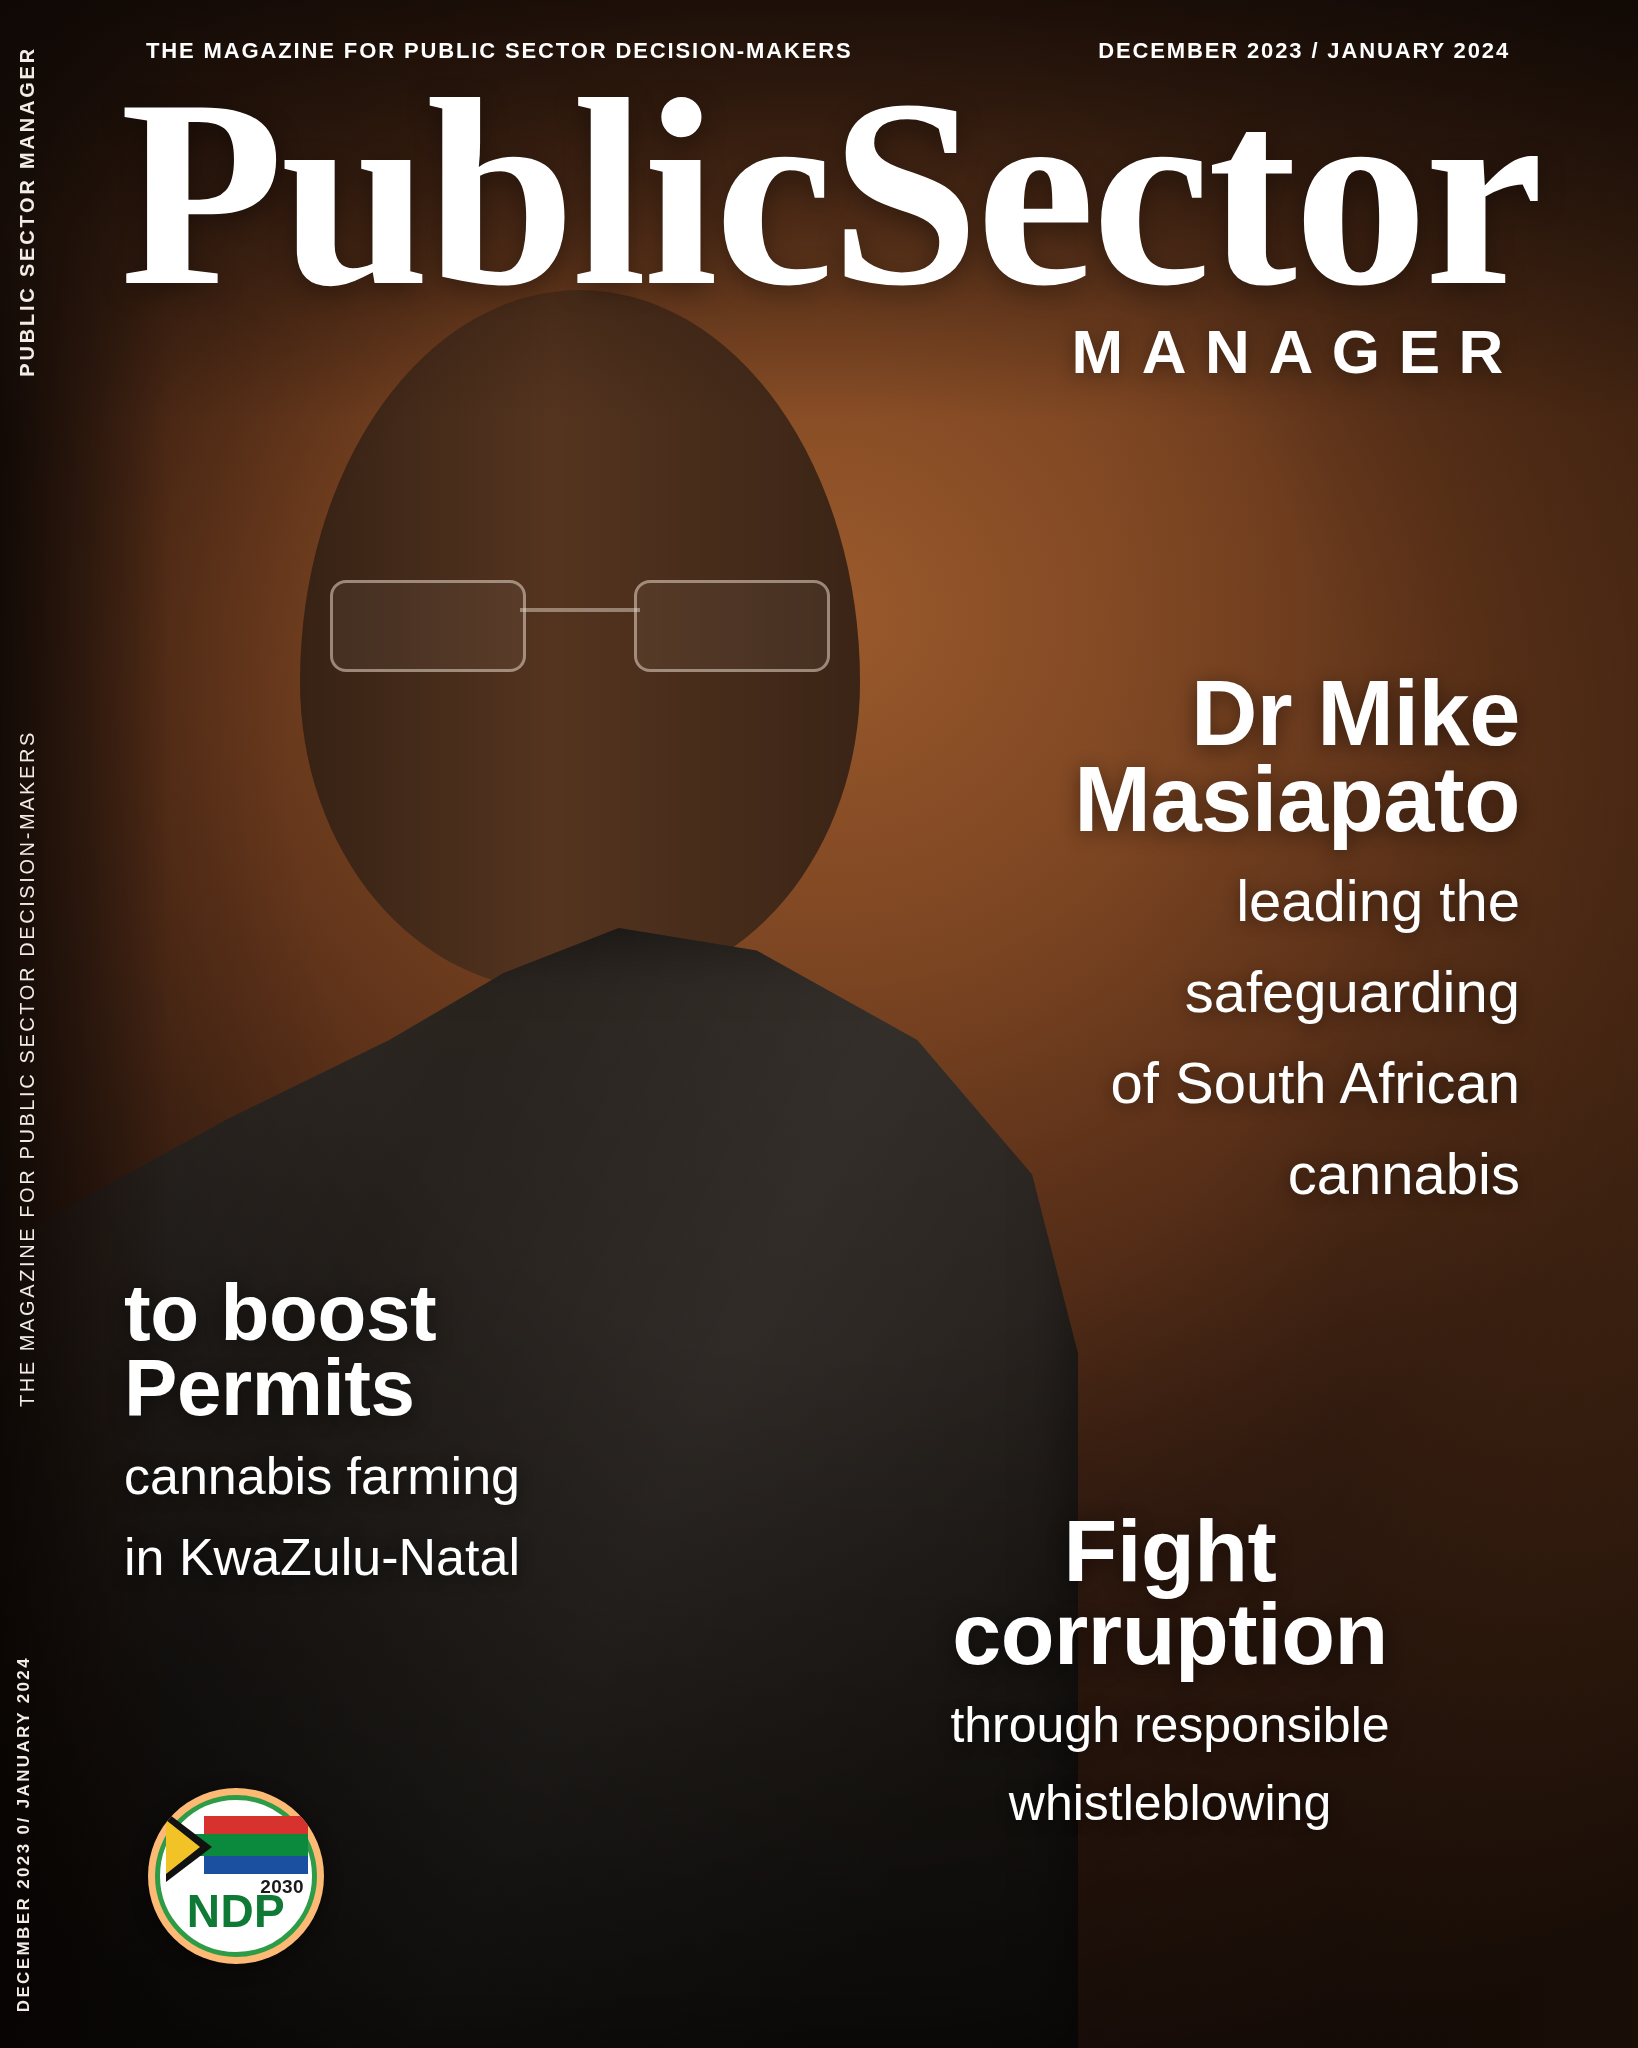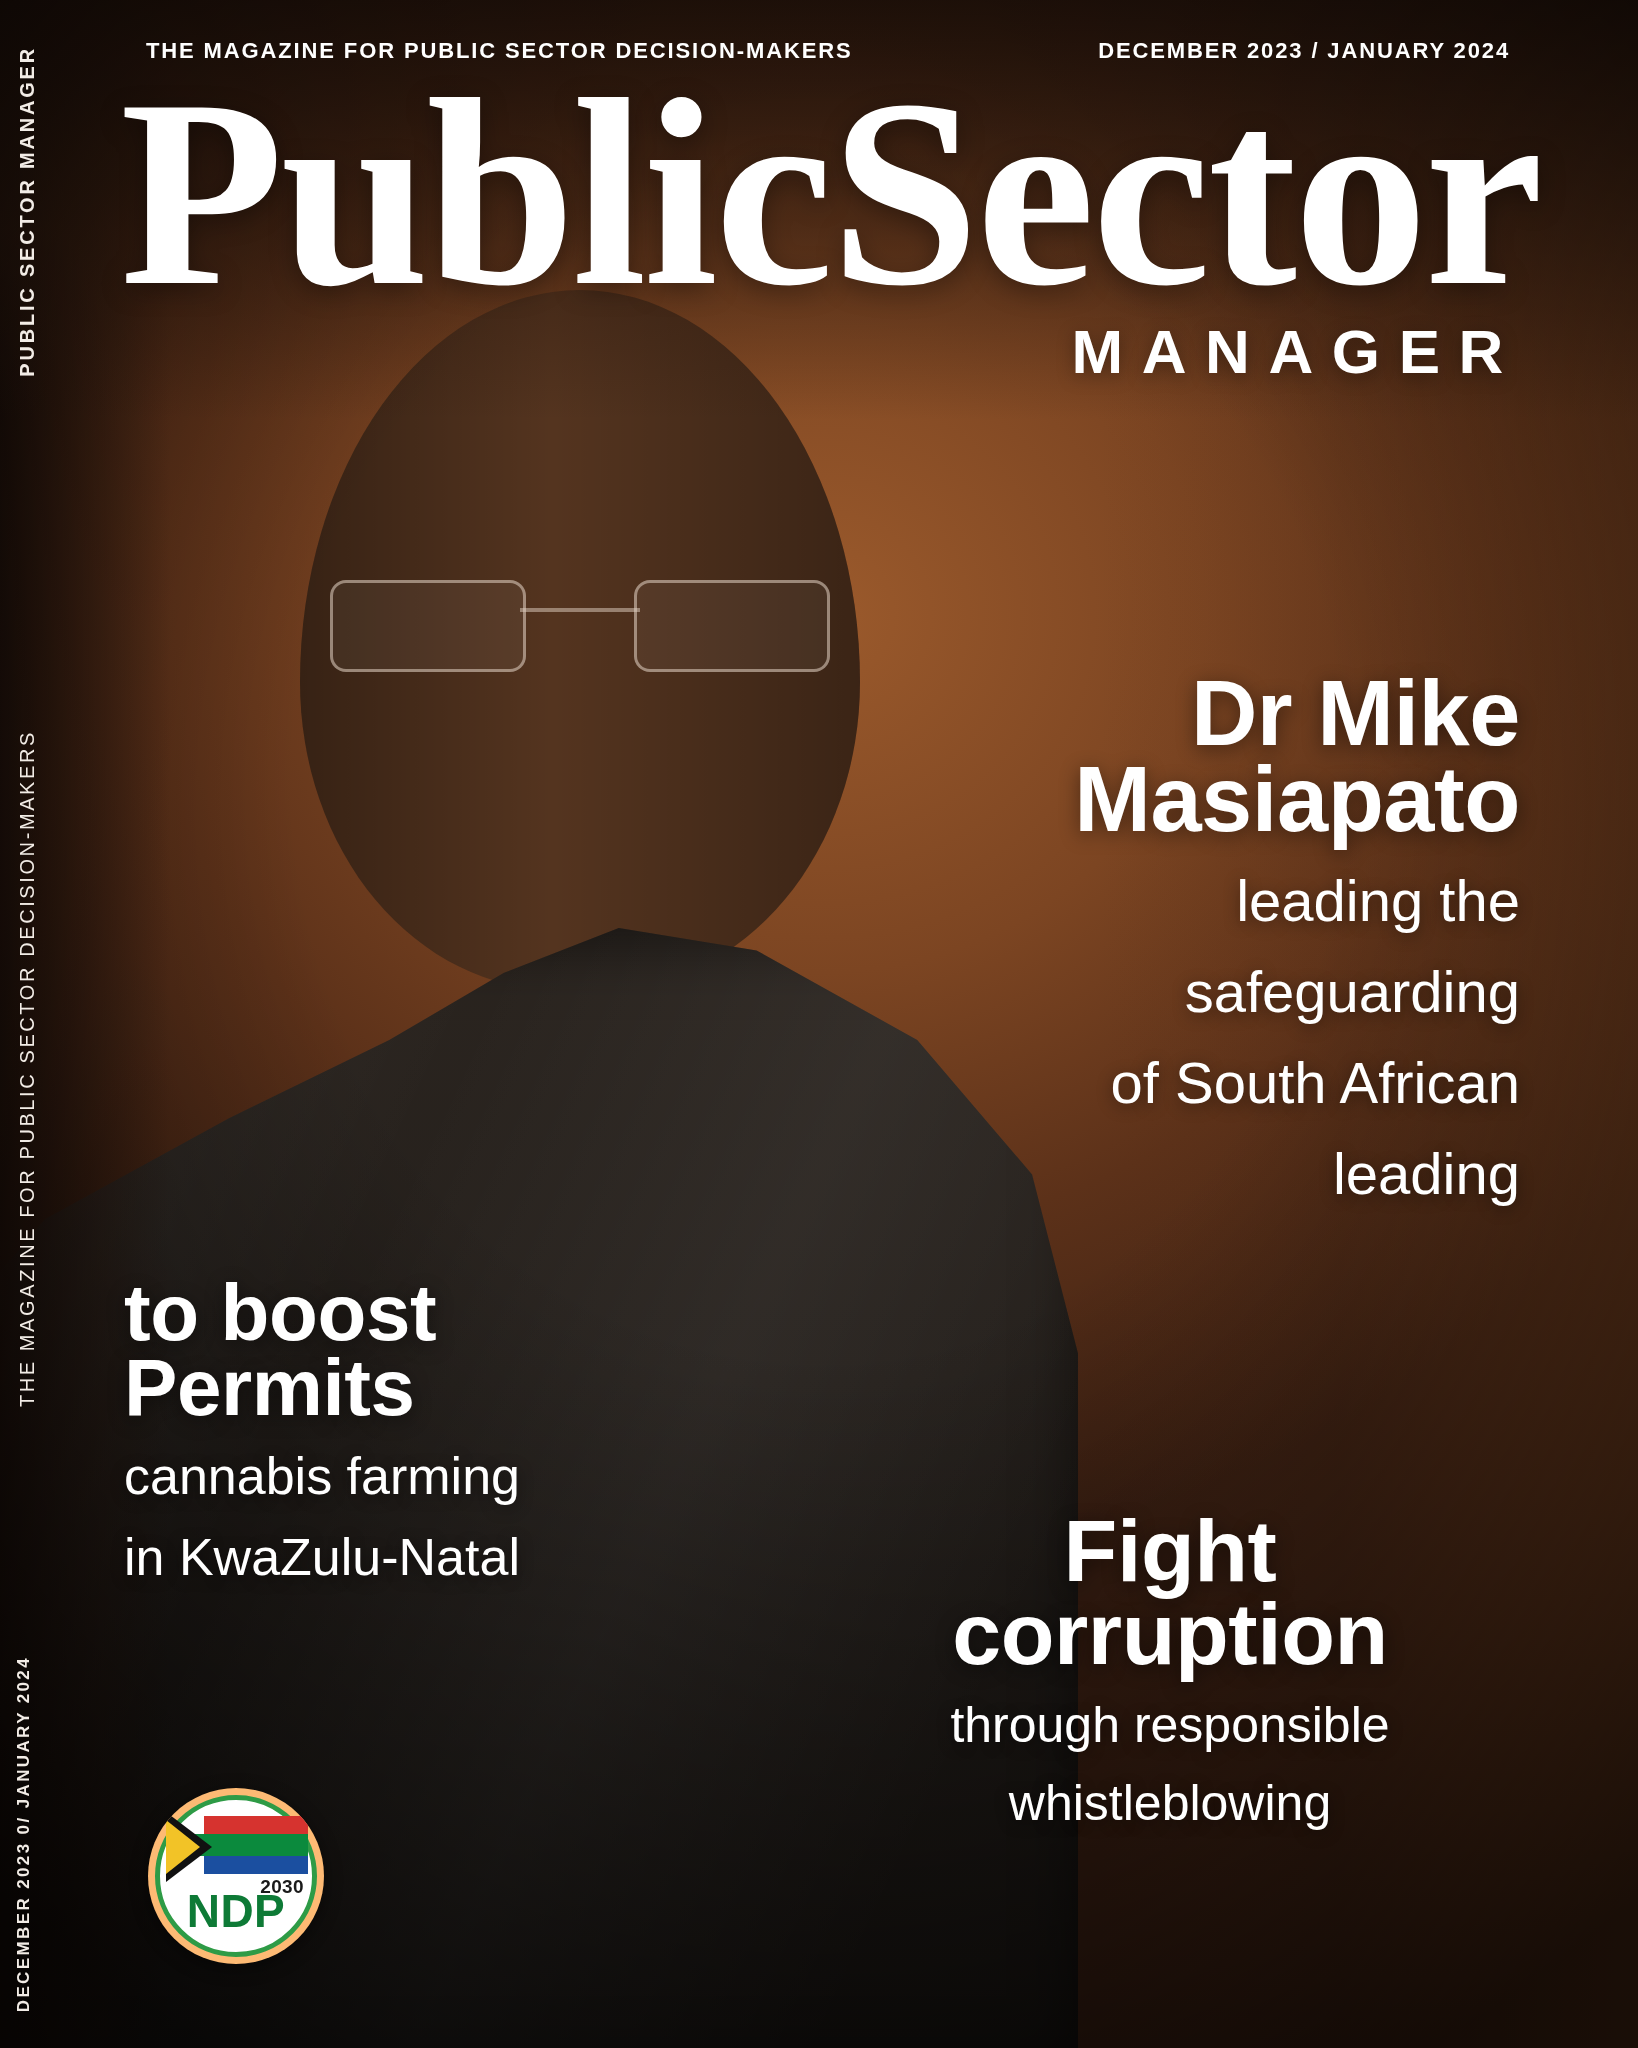--- a/index.html
+++ b/index.html
@@ -357,21 +357,21 @@
     <div class="masthead-main">PublicSector</div>
     <div class="masthead-sub">MANAGER</div>
   </div>
 
   <div class="cl cl-masiapato">
     <div class="head-line">Dr Mike</div>
     <div class="head-line">Masiapato</div>
     <div class="sub-line">leading the</div>
     <div class="sub-line">safeguarding</div>
     <div class="sub-line">of South African</div>
-    <div class="sub-line">leading</div>
+    <div class="sub-line">cannabis</div>
   </div>
 
   <div class="cl cl-permits">
     <div class="head-line">to boost</div>
     <div class="head-line">Permits</div>
     <div class="sub-line">cannabis farming</div>
     <div class="sub-line">in KwaZulu-Natal</div>
   </div>
 
   <div class="cl cl-corruption">

